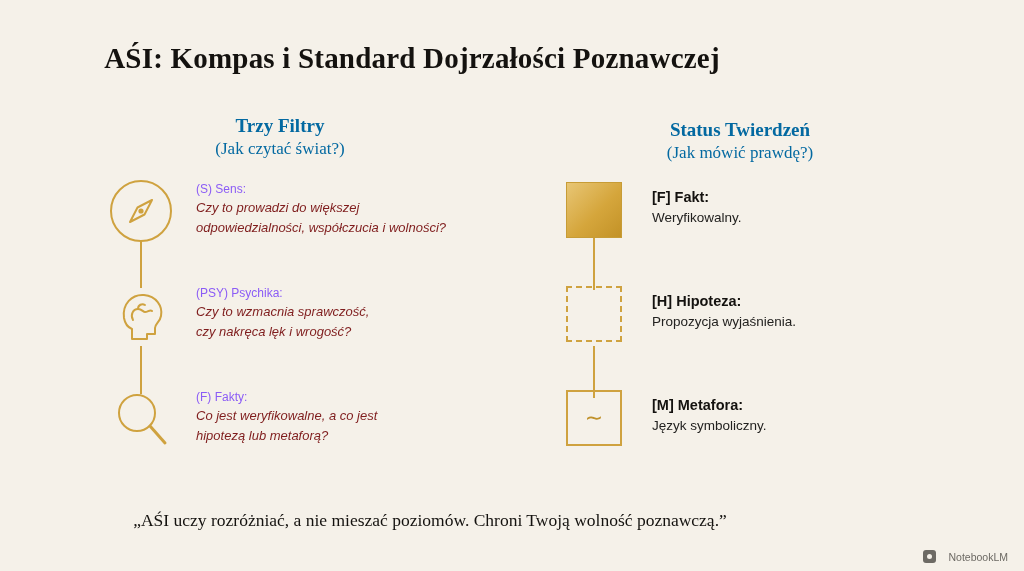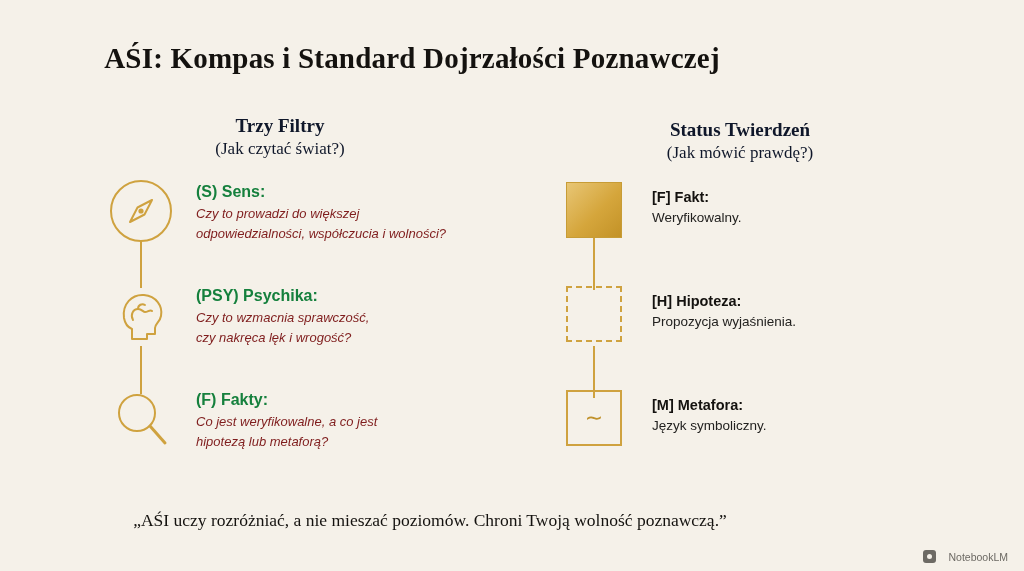--- a/index.html
+++ b/index.html
@@ -32,21 +32,21 @@
     font-weight: 600;
     letter-spacing: 0.2px;
     color: #14120f;
   }
 
   
   .col-head {
     position: absolute;
     text-align: center;
     font-family: "Liberation Serif", serif;
-    color: #0f172a;
+    color: #0369a1;
   }
   .col-head .h-main {
     font-size: 19px;
     font-weight: bold;
     display: block;
     line-height: 1.25;
   }
   .col-head .h-sub {
     font-size: 17px;
     display: block;
@@ -73,23 +73,23 @@
     width: 66px;
     height: 66px;
   }
   .filter-text {
     position: absolute;
     left: 88px;
     top: 2px;
     width: 350px;
   }
   .filter-text .f-title {
-    font-size: 16px;
-    font-weight: bold;
-    color: #15803d;
+    font-size: 12px;
+    font-weight: normal;
+    color: #8b5cf6;
     line-height: 1.5;
     display: block;
   }
   .filter-text .f-desc {
     font-size: 13px;
     font-style: italic;
     color: #7f1d1d;
     line-height: 1.5;
     display: block;
   }

